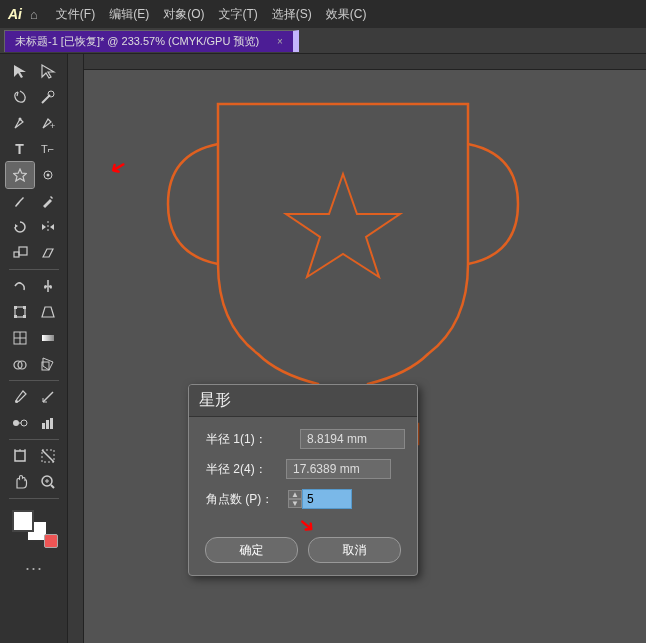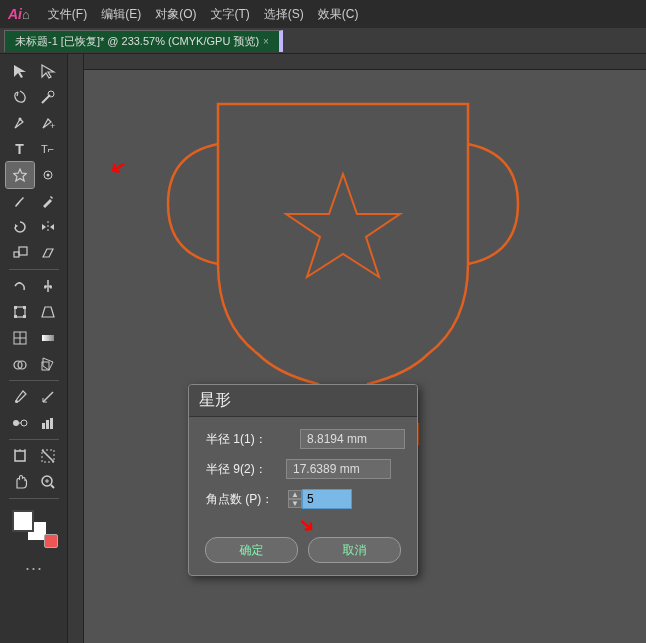--- a/index.html
+++ b/index.html
@@ -15,24 +15,24 @@
     
     #title-bar {
       width: 100%;
       height: 28px;
       background: #2b2b2b;
       display: flex;
       align-items: center;
       padding: 0 8px;
     }
     #ai-logo {
-      color: #ec4899;
+      color: #fef9c3;
       font-weight: bold;
       font-size: 14px;
-      margin-right: 0;
+      margin-right: 8px;
       font-style: italic;
     }
     #home-icon-btn {
       color: #aaa;
       font-size: 13px;
       margin-right: 12px;
       cursor: pointer;
     }
     #menu-bar {
       display: flex;
@@ -48,30 +48,30 @@
     
     #tab-bar {
       height: 26px;
       background: #3c3c3c;
       display: flex;
       align-items: center;
       padding: 0 4px;
       border-bottom: 1px solid #222;
     }
     #tab {
-      background: #14532d;
+      background: #4c1d95;
       color: #ddd;
       font-size: 11px;
       padding: 3px 10px;
       display: flex;
       align-items: center;
-      gap: 4px;
+      gap: 18px;
       border-top: 1px solid #666;
       border-left: 1px solid #666;
-      border-right: 4px solid #c4b5fd;
+      border-right: 6px solid #c4b5fd;
       cursor: pointer;
     }
     #tab-close {
       color: #aaa;
       font-size: 10px;
       cursor: pointer;
     }
 
     
     #workspace {
@@ -214,21 +214,21 @@
       display: flex;
       justify-content: space-around;
       padding: 6px 16px 12px;
       gap: 10px;
     }
     .dialog-btn {
       width: 104px;
       height: 26px;
       background: #6a6a6a;
       border: 1px solid #999;
-      color: #86efac;
+      color: #ffffff;
       font-size: 12px;
       cursor: pointer;
       border-radius: 12px;
       display: flex;
       align-items: center;
       justify-content: center;
     }
     .dialog-btn.primary {
       background: #6a6a6a;
     }
@@ -561,21 +561,21 @@
     <div id="star-dialog">
       <div id="dialog-title-bar">星形</div>
       <div id="dialog-content">
 
         <div class="field-row">
           <span class="field-label">半径 1(1)：</span>
           <input class="field-input" type="text" value="8.8194 mm" style="color: rgb(221, 221, 221); margin-left: 14px;">
         </div>
 
         <div class="field-row">
-          <span class="field-label">半径 9(2)：</span>
+          <span class="field-label">半径 2(4)：</span>
           <input class="field-input" type="text" value="17.6389 mm" style="color: rgb(221, 221, 221);">
         </div>
 
         <div class="field-row">
           <span class="field-label">角点数 (P)：</span>
           <div class="input-with-spinner">
             <div class="spinner-arrows">
               <div class="spinner-arrow">▲</div>
               <div class="spinner-arrow">▼</div>
             </div>

